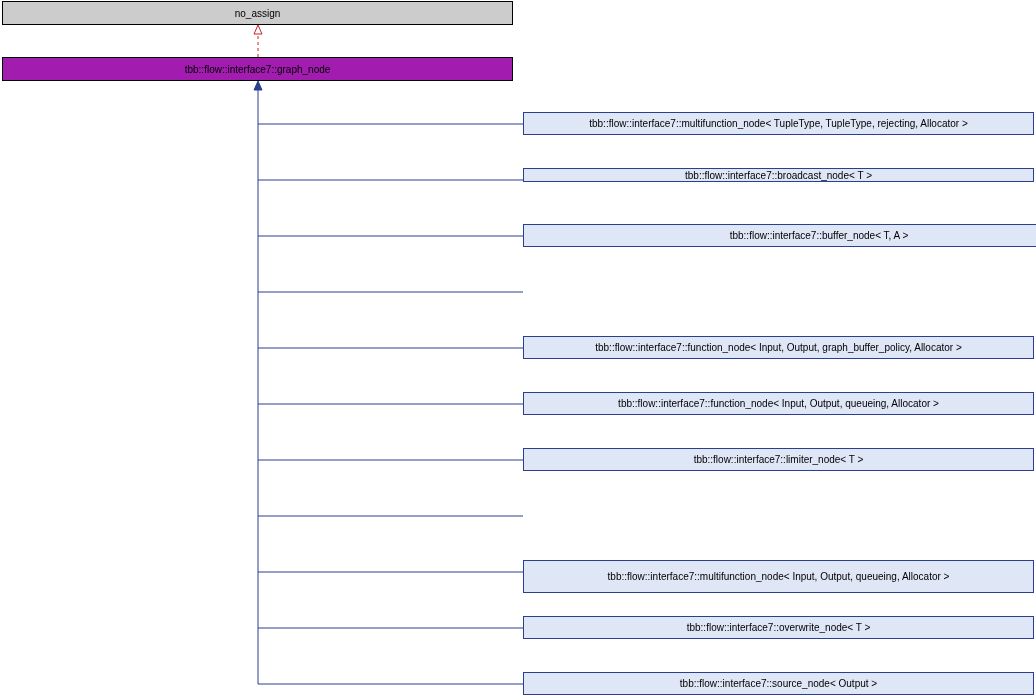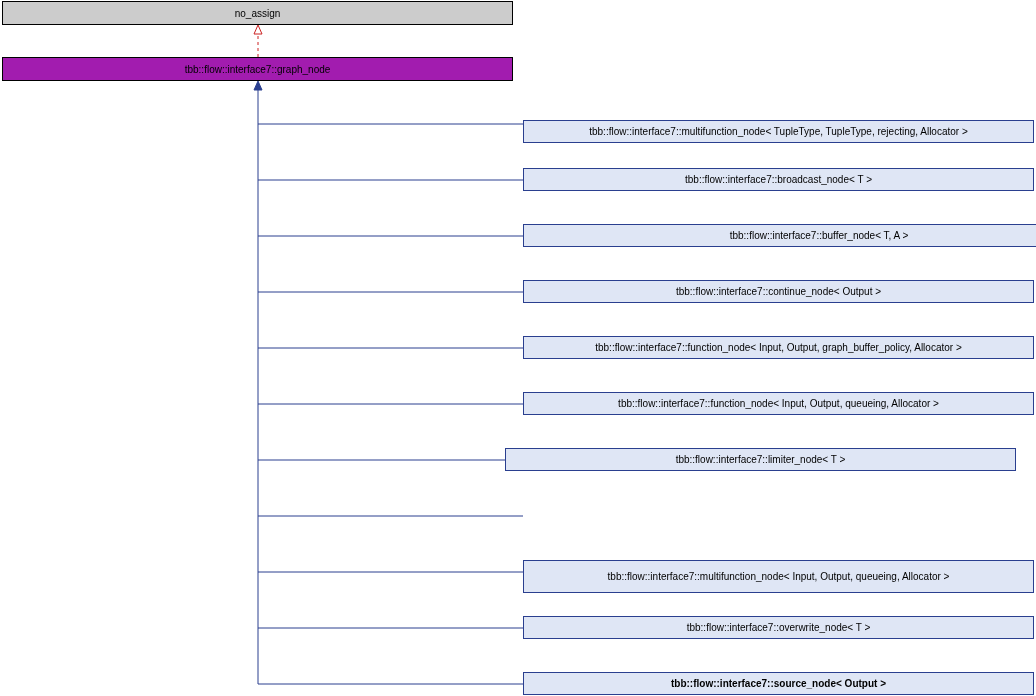--- a/index.html
+++ b/index.html
@@ -88,54 +88,51 @@
   </svg>
 
   <div class="node root" style="left:2px; top:1px; width:511px; height:24px;">
     <span class="node-label">no_assign</span>
   </div>
 
   <div class="node base" style="left:2px; top:57px; width:511px; height:24px;">
     <span class="node-label">tbb::flow::interface7::graph_node</span>
   </div>
 
-  <div class="node derived" style="left:523px; top:120px; width:511px; height:23px;">
+  <div class="node derived" style="left:523px; top:112px; width:511px; height:23px;">
     <span class="node-label">tbb::flow::interface7::multifunction_node&lt; TupleType, TupleType, rejecting, Allocator &gt;</span>
   </div>
 
-  <div class="node derived" style="left:523px; top:168px; width:511px; height:23px;">
+  <div class="node derived" style="left:523px; top:168px; width:511px; height:14px;align-items:flex-end;">
     <span class="node-label">tbb::flow::interface7::broadcast_node&lt; T &gt;</span>
   </div>
 
   <div class="node derived" style="left:523px; top:224px; width:592px; height:23px;">
     <span class="node-label">tbb::flow::interface7::buffer_node&lt; T, A &gt;</span>
   </div>
 
-  <div class="node derived" style="left:523px; top:280px; width:511px; height:23px;">
-    <span class="node-label">tbb::flow::interface7::continue_node&lt; Output &gt;</span>
-  </div>
 
   <div class="node derived" style="left:523px; top:336px; width:511px; height:23px;">
     <span class="node-label">tbb::flow::interface7::function_node&lt; Input, Output, graph_buffer_policy, Allocator &gt;</span>
   </div>
 
   <div class="node derived" style="left:523px; top:392px; width:511px; height:23px;">
     <span class="node-label">tbb::flow::interface7::function_node&lt; Input, Output, queueing, Allocator &gt;</span>
   </div>
 
-  <div class="node derived" style="left:505px; top:448px; width:511px; height:23px;">
+  <div class="node derived" style="left:523px; top:448px; width:511px; height:23px;">
     <span class="node-label">tbb::flow::interface7::limiter_node&lt; T &gt;</span>
   </div>
 
 
   <div class="node derived" style="left:523px; top:560px; width:511px; height:33px;">
     <span class="node-label">tbb::flow::interface7::multifunction_node&lt; Input, Output, queueing, Allocator &gt;</span>
   </div>
 
   <div class="node derived" style="left:523px; top:616px; width:511px; height:23px;">
     <span class="node-label">tbb::flow::interface7::overwrite_node&lt; T &gt;</span>
   </div>
 
-  <div class="node derived" style="left:523px; top:672px; width:511px; height:23px;font-weight:bold;">
+  <div class="node derived" style="left:523px; top:672px; width:511px; height:23px;">
     <span class="node-label">tbb::flow::interface7::source_node&lt; Output &gt;</span>
   </div>
 
 </div>
 
 </body></html>

